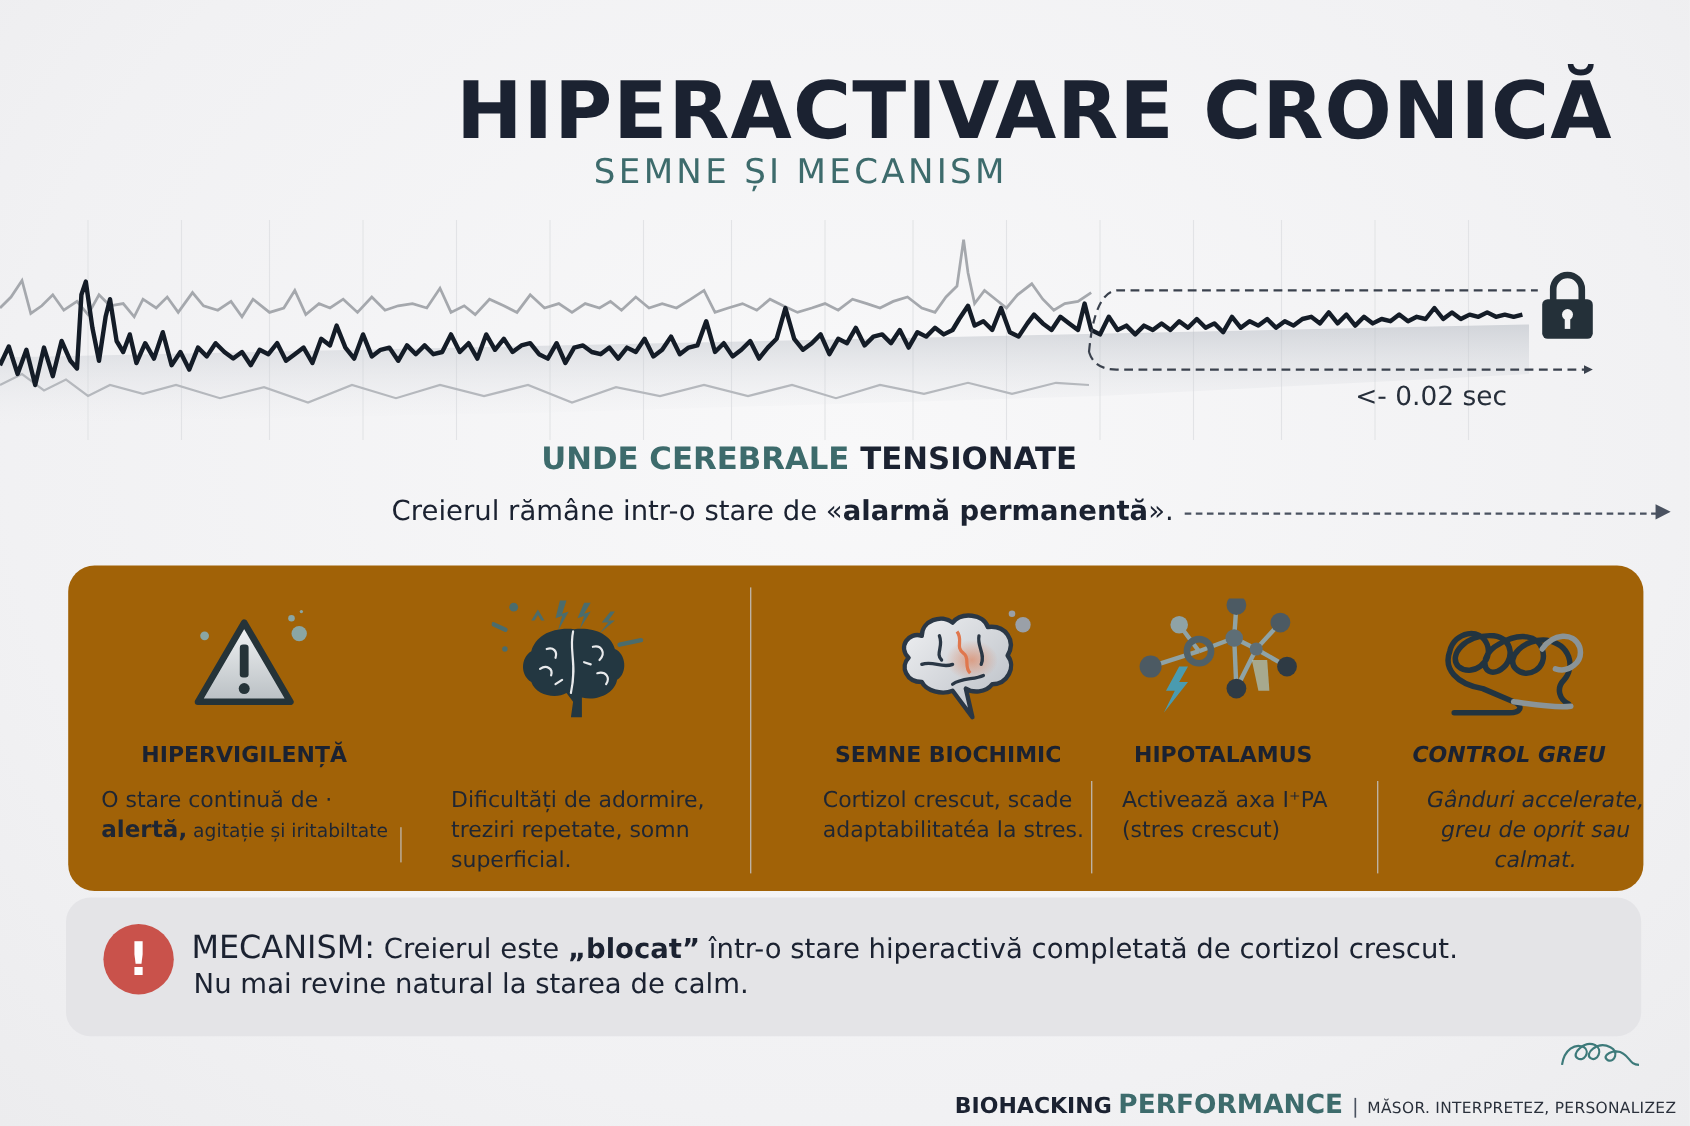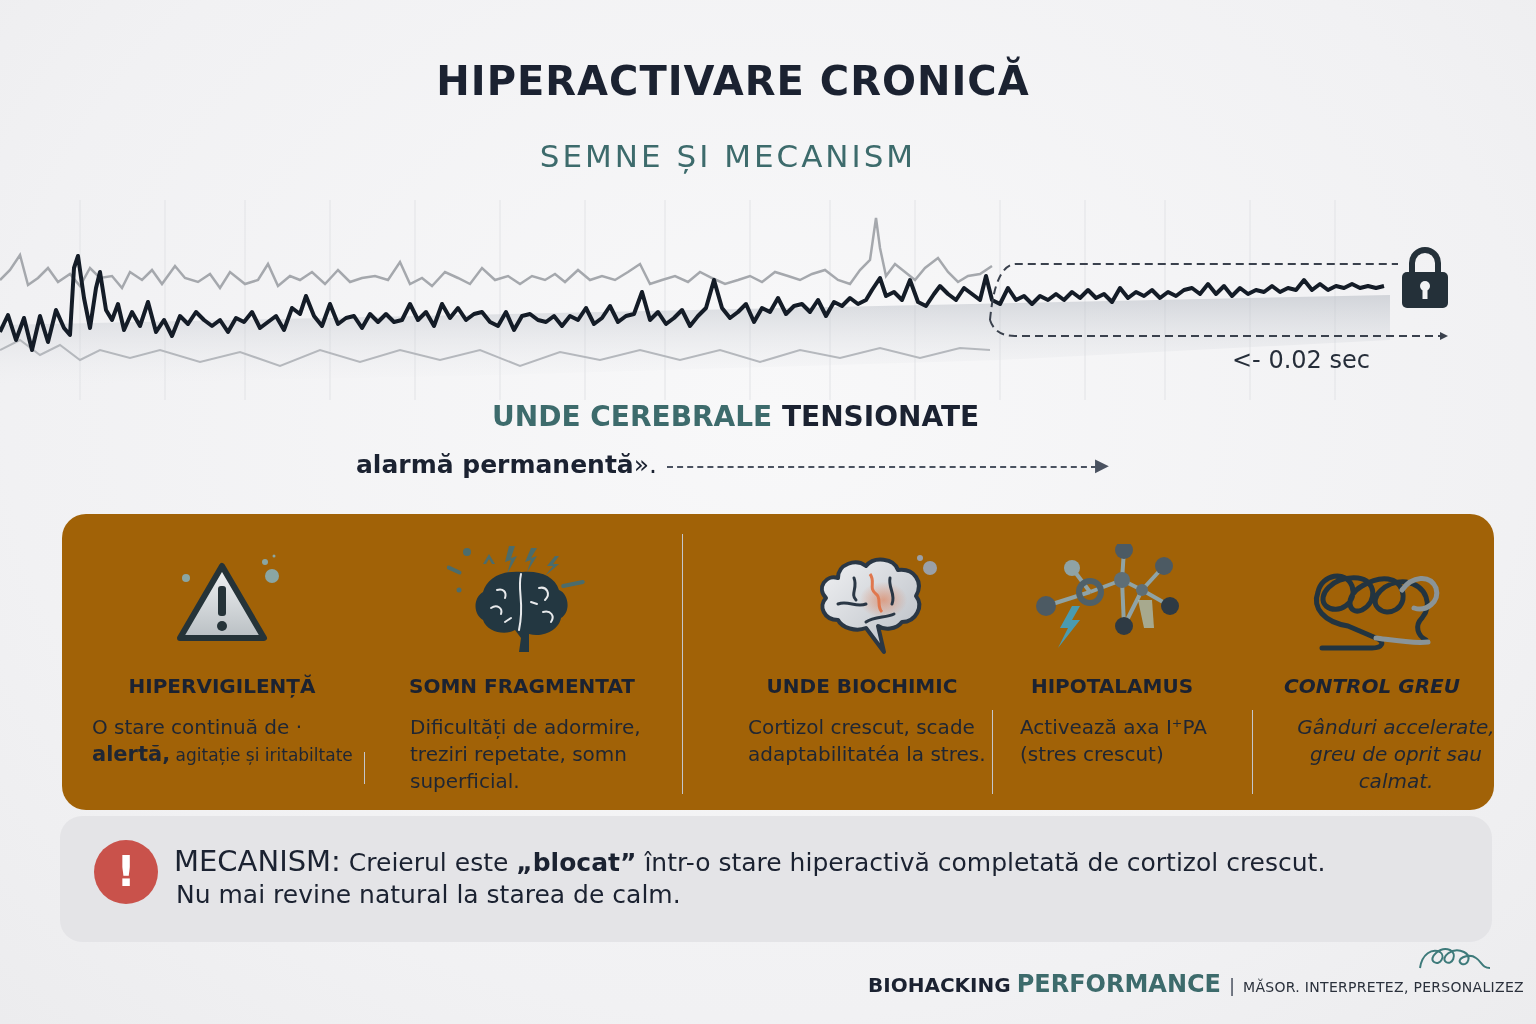--- a/index.html
+++ b/index.html
@@ -3,22 +3,22 @@
 <meta charset="utf-8">
 <style>
   html, body { margin:0; padding:0; }
   body {
     width:1536px; height:1024px; overflow:hidden; position:relative;
     background:#f3f3f4;
     background-image: radial-gradient(ellipse at 50% 40%, #f8f8f9 0%, #f1f1f3 70%, #ececee 100%);
     font-family:"Liberation Sans", sans-serif; color:#1b2230;
   }
   .title {
-    position:absolute; left:0; width:1466px; top:58px; text-align:center;
-    font-family:"DejaVu Sans", sans-serif; font-weight:bold; font-size:40px;
+    position:absolute; left:0; width:1466px; top:58px; text-align:right;
+    font-family:"DejaVu Sans", sans-serif; font-weight:bold; font-size:72px;
     letter-spacing:1px; color:#1b2231;
   }
   .subtitle {
     position:absolute; left:0; width:1456px; top:138px; text-align:center;
     font-family:"DejaVu Sans", sans-serif; font-size:31px; letter-spacing:3px;
     color:#3d6b6c;
   }
   .wave-area { position:absolute; left:0; top:200px; width:1536px; height:200px; }
   .wave-area svg { position:absolute; left:0; top:0; }
   .lock { position:absolute; left:1400px; top:246px; width:50px; height:64px; }
@@ -70,21 +70,21 @@
     font-family:"DejaVu Sans", sans-serif; white-space:nowrap;
   }
   .mech .line1 .lbl { font-weight:normal; font-size:29px; }
   .mech .line1 b { font-weight:bold;margin-top:20px; }
   .mech .line2 {
     position:absolute; left:116px; top:64px; font-size:25px; color:#1b2231;
     font-family:"DejaVu Sans", sans-serif; white-space:nowrap;
   }
 
   .footer {
-    position:absolute; left:868px; top:970px; font-family:"DejaVu Sans", sans-serif;
+    position:absolute; left:868px; top:990px; font-family:"DejaVu Sans", sans-serif;
     display:flex; align-items:baseline; white-space:nowrap;
   }
   .footer .brand1 { font-weight:bold; font-size:20px; color:#1b2231; }
   .footer .brand2 { font-weight:bold; font-size:24px; color:#3d6b6c; margin-left:6px; }
   .footer .sep { font-size:18px; color:#4a5260; margin:0 8px; }
   .footer .tag { font-size:14px; color:#2a303b; letter-spacing:0.3px; }
   .footer-logo { position:absolute; left:1416px; top:942px; }
 </style>
 </head>
 <body>
@@ -141,20 +141,21 @@
 </div>
 
 <div class="timing">&lt;- 0.02 sec</div>
 
 <div class="wave-heading">
   <span class="a">UNDE CEREBRALE</span>
   <span class="b">TENSIONATE</span>
 </div>
 
 <div class="wave-desc">
+  <span>Creierul rămâne intr-o stare de «</span>
     <b>alarmă permanentă</b>
     <span>».</span>
   <span class="dash"></span>
   <span class="arrowhead">▶</span>
 </div>
 
 <div class="cards">
 
   <div class="card" style="left:20px;width:280px;">
     <svg class="icon" width="140" height="100" viewBox="0 0 140 100">
@@ -196,21 +197,20 @@
       <g stroke="#e8eaec" stroke-width="2" fill="none" stroke-linecap="round">
         <path d="M74,32 C70,50 78,60 72,88"></path>
         <path d="M50,48 C56,46 60,50 58,56"></path>
         <path d="M44,66 C50,62 56,66 54,72"></path>
         <path d="M92,46 C100,44 104,52 98,58"></path>
         <path d="M96,70 C104,68 108,74 104,80"></path>
         <path d="M84,60 L90,62"></path>
         <path d="M58,80 L64,76"></path>
       </g>
     </svg>
-    <div class="label">SOMN FRAGMENTAT</div>
     <div class="desc" style="left:28px;width:250px;">Dificultăți de adormire, treziri repetate, somn superficial.</div>
   </div>
 
   <div class="divider" style="left:620px;top:20px;height:260px;"></div>
 
   <div class="card" style="left:660px;width:280px;">
     <svg class="icon" width="150" height="110" viewBox="0 0 150 110" style="left:54%">
       <defs>
         <radialGradient id="glow" cx="0.55" cy="0.5" r="0.35">
             <stop offset="0" stop-color="#e07a4f" stop-opacity="0.6"></stop>
@@ -226,21 +226,21 @@
       <path d="M40,30 C40,16 58,10 68,18 C76,8 96,10 100,22 C116,20 126,34 118,48 C126,58 118,74 104,74 C98,82 86,82 80,78 L86,104 L68,80 C58,84 44,80 40,72 C26,72 20,58 28,50 C18,40 28,26 40,30 Z" fill="url(#brainfill)" stroke="#2a3745" stroke-width="4" stroke-linejoin="round"></path>
       <ellipse cx="82" cy="52" rx="34" ry="26" fill="url(#glow)"></ellipse>
       <g fill="none" stroke="#2a3745" stroke-width="3" stroke-linecap="round">
         <path d="M56,30 C60,40 52,46 58,52"></path>
         <path d="M40,56 C50,52 58,60 68,56"></path>
         <path d="M92,30 C90,40 98,46 94,56"></path>
         <path d="M68,74 C76,68 88,70 96,66"></path>
       </g>
       <path d="M72,26 C78,34 70,40 78,46 C84,50 78,58 84,64" fill="none" stroke="#e0774d" stroke-width="3"></path>
     </svg>
-    <div class="label">UNDE BIOCHIMIC</div>
+    <div class="label">SEMNE BIOCHIMIC</div>
     <div class="desc" style="left:26px;width:250px;">Cortizol crescut, scade adaptabilitatéa la stres.</div>
   </div>
 
   <div class="divider" style="left:930px;top:196px;height:84px;"></div>
 
   <div class="card" style="left:930px;width:240px;">
     <svg class="icon" width="160" height="110" viewBox="0 0 160 110" style="top:30px">
       <g stroke="#8fa3a6" stroke-width="4">
         <line x1="58" y1="48" x2="40" y2="24"></line>
         <line x1="58" y1="48" x2="14" y2="62"></line>

